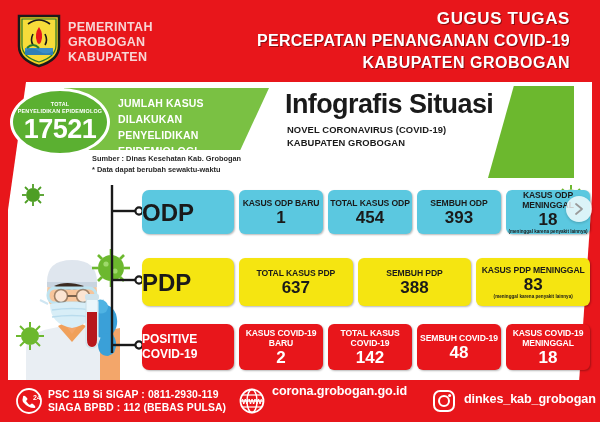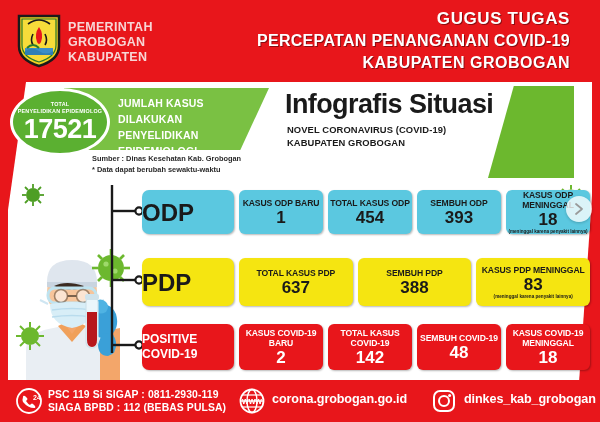--- a/index.html
+++ b/index.html
@@ -138,21 +138,21 @@
     position:absolute; left:0; bottom:0; width:600px; height:42px;
     background:#e8161b;
   }
   .f-call { position:absolute; left:16px; top:8px; width:26px; height:26px; }
   .f-phone-text {
     position:absolute; left:48px; top:9px;
     color:#ffffff; font-size:10.4px; font-weight:bold; line-height:12.5px;
     letter-spacing:.1px;
   }
   .f-web-icon { position:absolute; left:238px; top:8px; width:28px; height:26px;text-decoration:underline; }
-  .f-web-text { position:absolute; left:272px; top:12px; color:#ffffff;
+  .f-web-text { position:absolute; left:272px; top:4px; color:#ffffff;
                 font-size:12.6px; font-weight:bold; letter-spacing:-.1px; }
   .f-ig-icon { position:absolute; left:432px; top:9px; width:24px; height:24px; }
   .f-ig-text { position:absolute; left:464px; top:12px; color:#ffffff;
                font-size:12.6px; font-weight:bold; letter-spacing:-.1px; }
 </style>
 </head>
 <body>
 
 <div class="poster">
 

